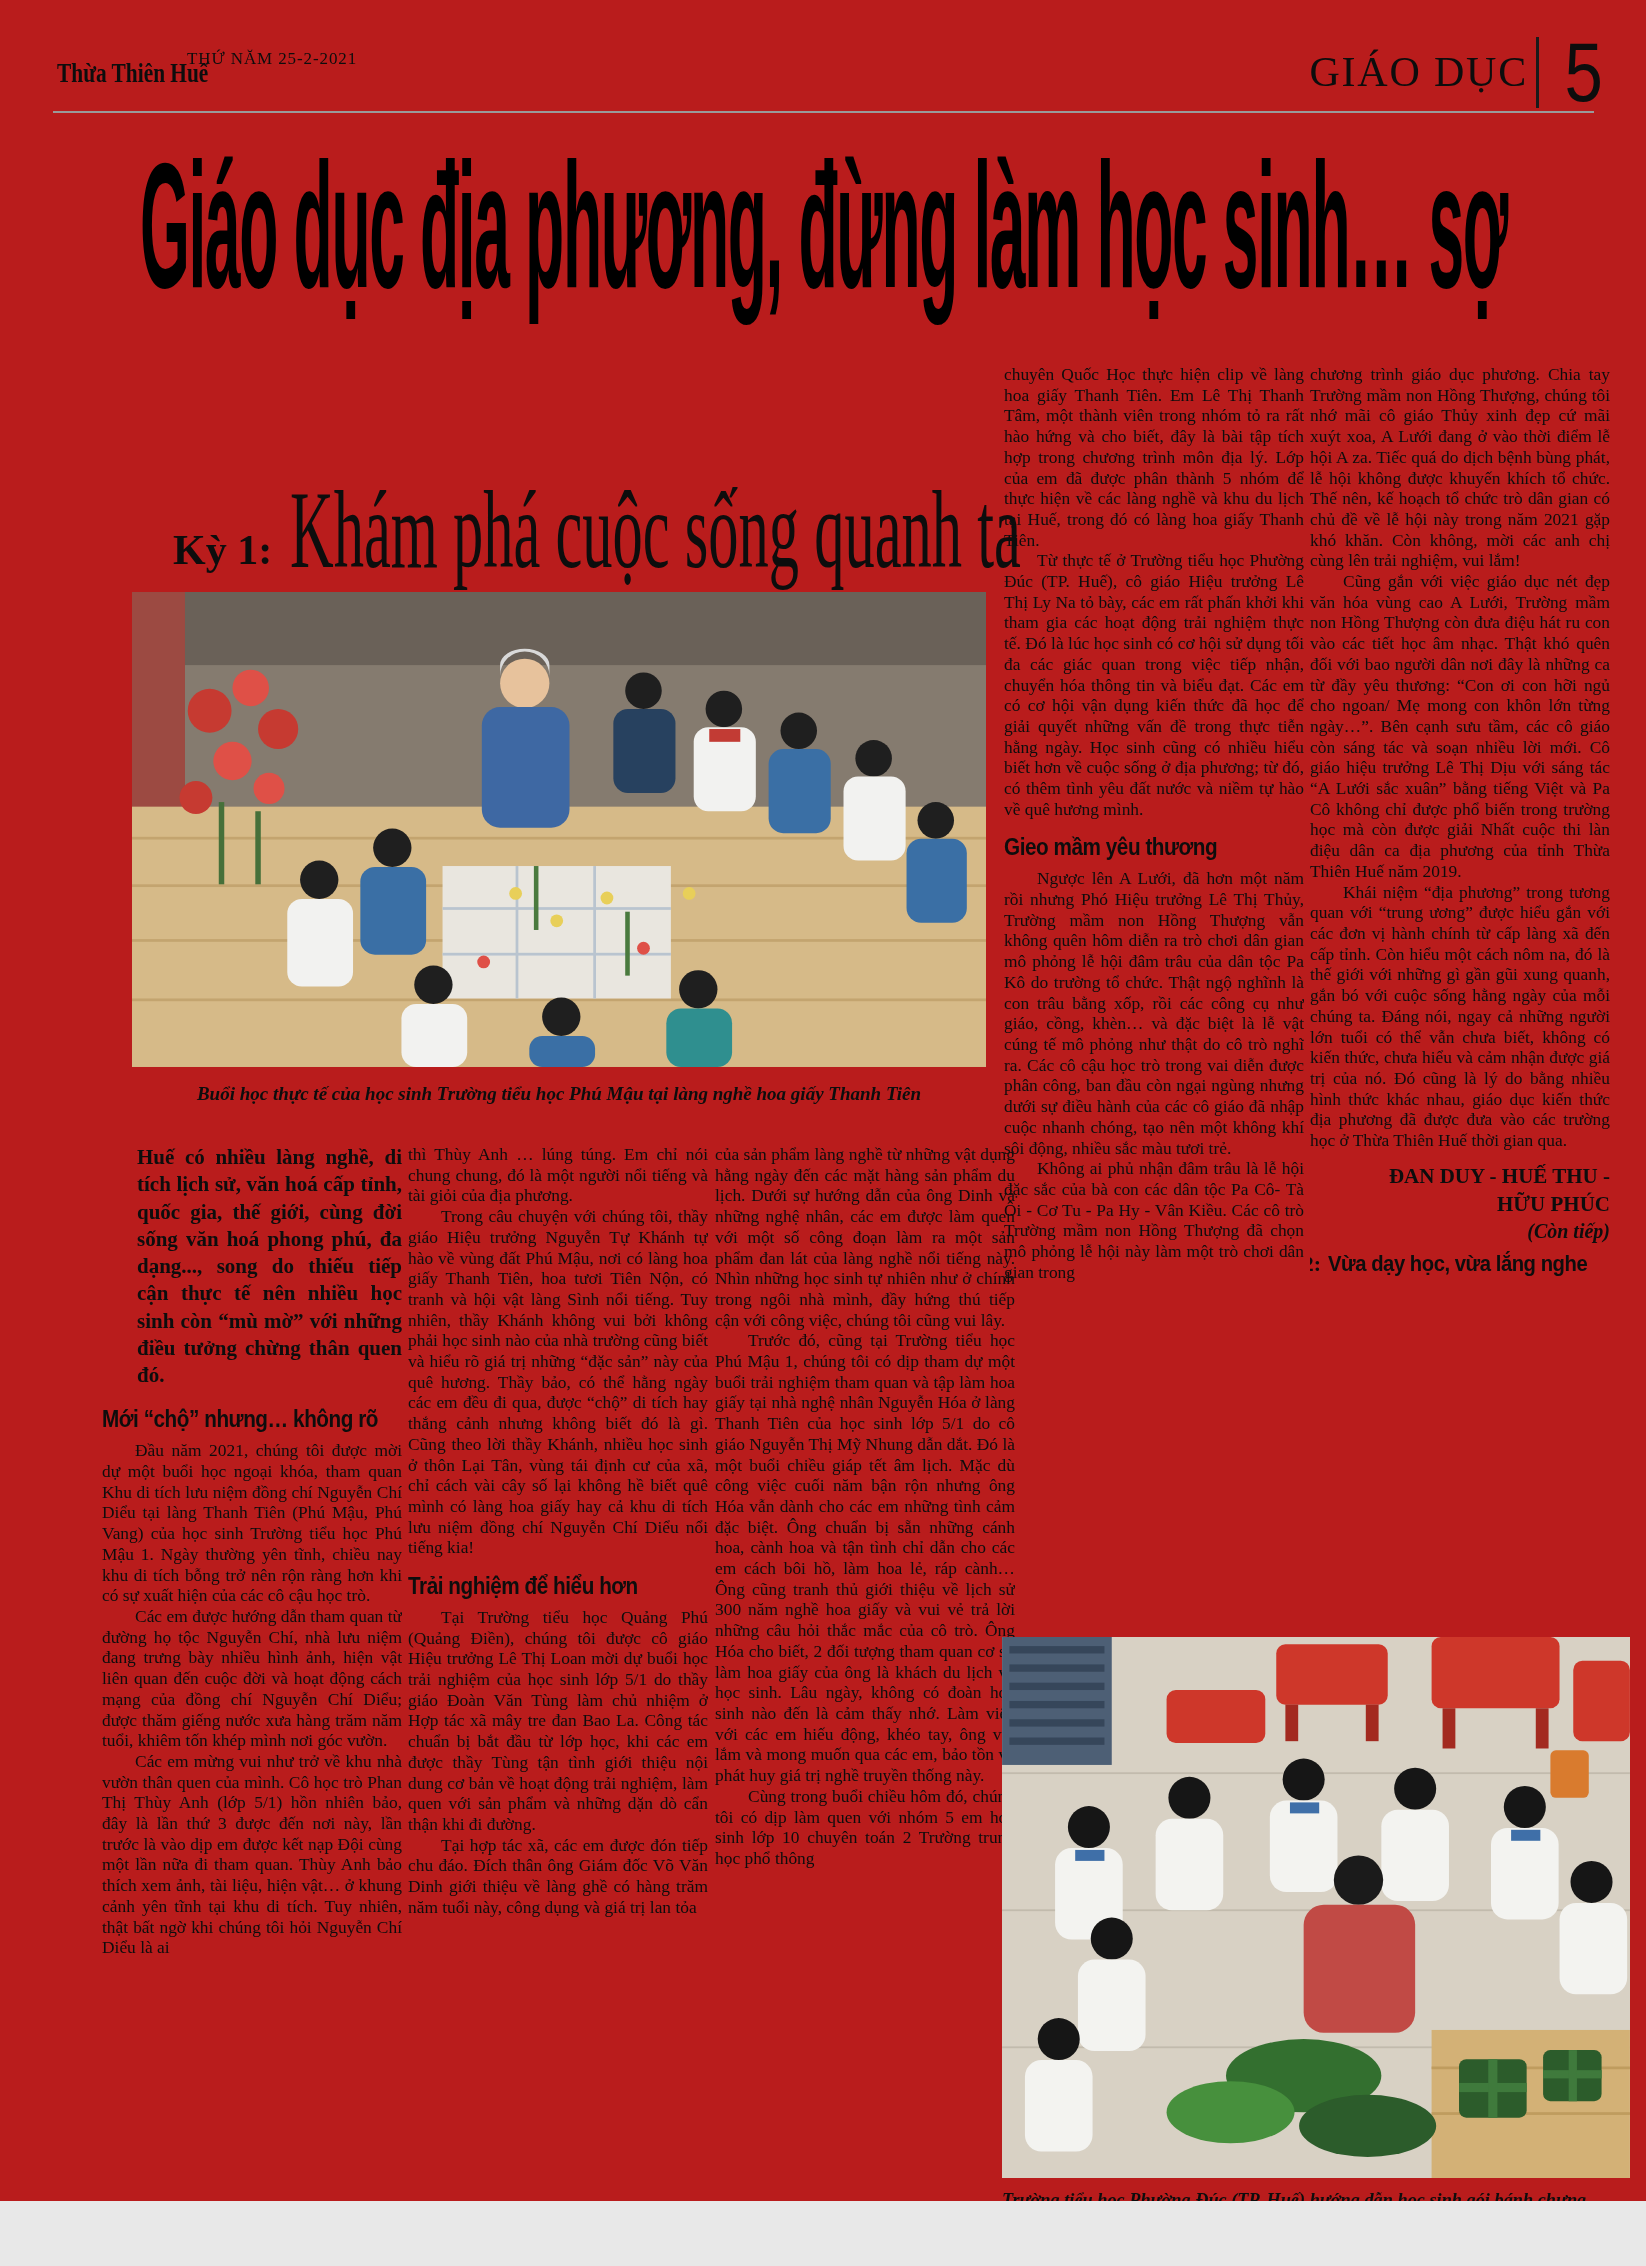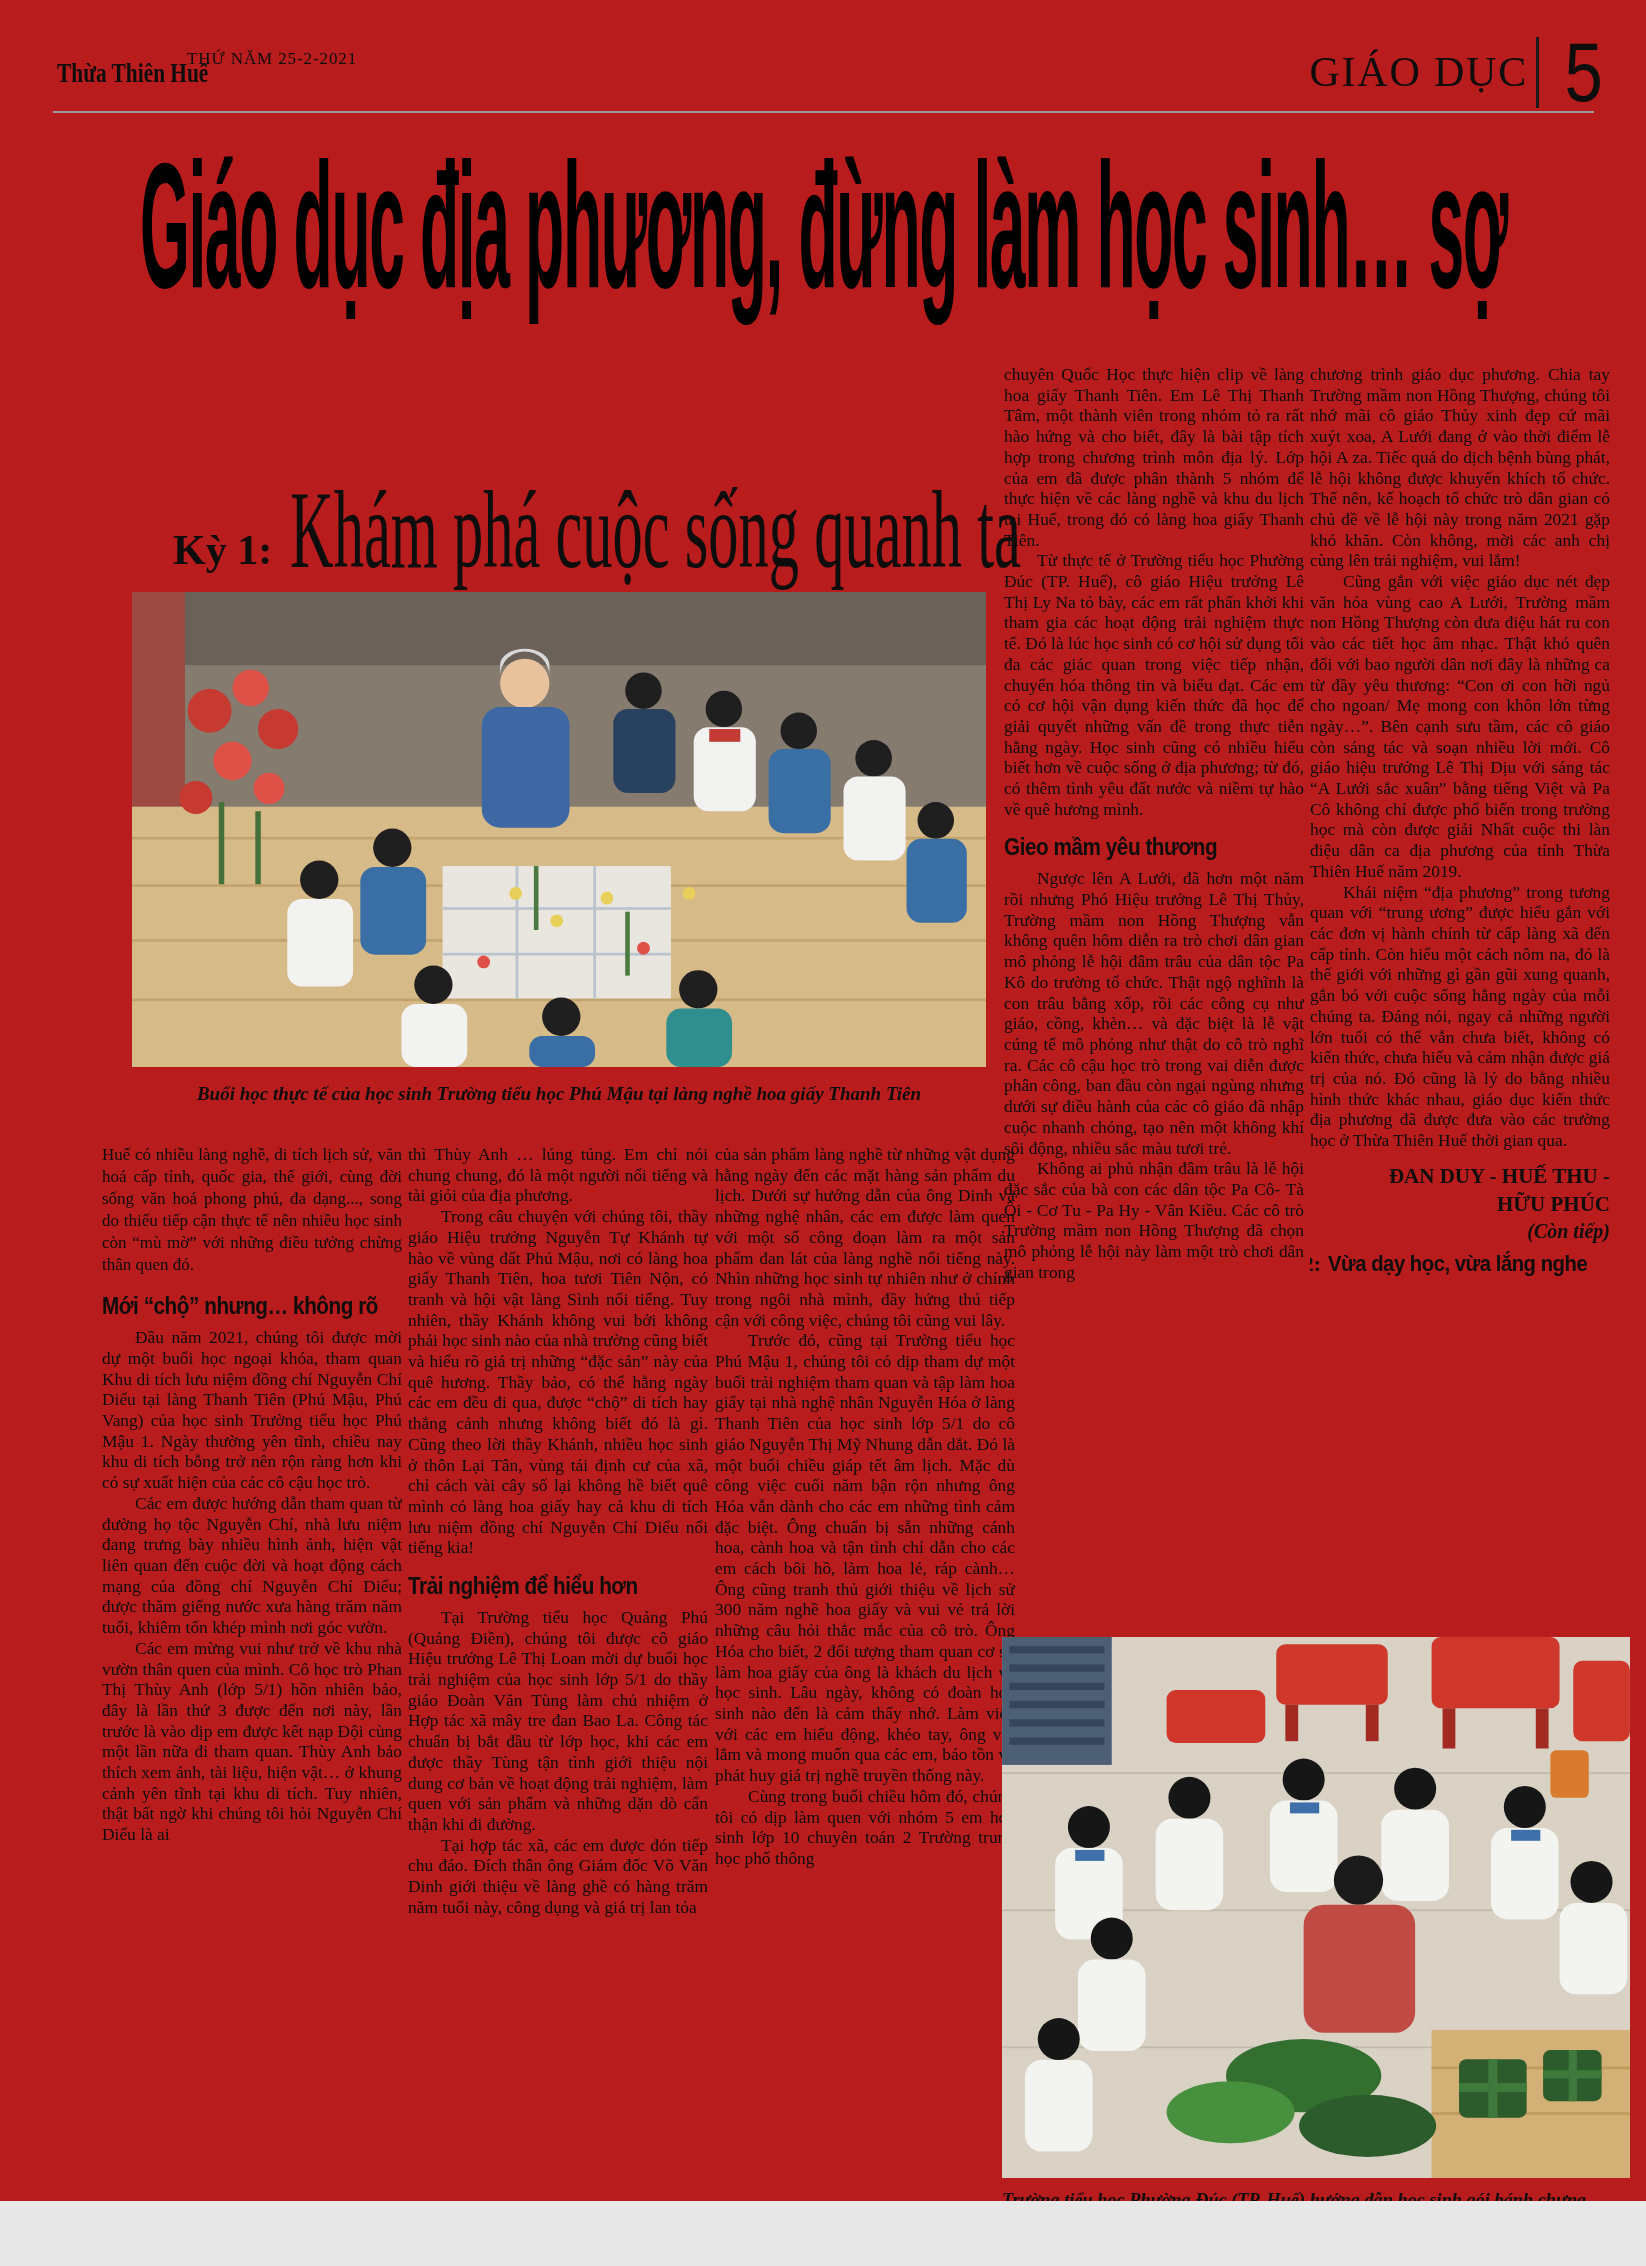--- a/index.html
+++ b/index.html
@@ -32,21 +32,21 @@
   .photo1{position:absolute;left:132px;top:592px;width:854px;height:475px;overflow:hidden;background:#857b6f;}
   .photo2{position:absolute;left:1002px;top:1637px;width:628px;height:541px;overflow:hidden;background:#d8d1c4;}
   .caption{font-weight:bold;font-style:italic;font-size:19px;line-height:1.3;}
   .caption1{position:absolute;left:132px;top:1082px;width:854px;text-align:center;}
   .caption2{position:absolute;left:1002px;top:2189px;width:628px;text-align:left;font-size:18.3px;}
   
   .col{position:absolute;text-align:justify;overflow:hidden;}
   .colL{top:1144px;width:300px;height:1101px;}
   .colR{top:364px;width:300px;height:1279px;}
   #col1{left:102px}#col2{left:408px}#col3{left:715px}#col4{left:1004px}#col5{left:1310px}
-  .lead-bold{font-size:17px;font-weight:normal;line-height:1.3;text-align:justify;margin-bottom:16.4px;}
+  .lead-bold{font-size:21px;font-weight:bold;line-height:1.3;text-align:justify;margin-bottom:16.4px;margin-left:35px;}
   .subhead{font-family:"Liberation Sans",sans-serif;font-weight:bold;font-size:23px;
     margin:14.6px 0 7.3px 0;white-space:nowrap;}
   .subhead span{display:inline-block;transform:scaleX(0.9);transform-origin:left;letter-spacing:-0.5px;}
   .p{font-size:17.4px;line-height:20.7px;text-indent:1.9em;margin:0;}
   .p.cont{text-indent:0;}
   
   .byline{text-align:right;font-weight:bold;font-size:21px;line-height:1.35;margin-top:11px;}
   .continued{text-align:right;font-weight:bold;font-style:italic;font-size:20px;margin-top:1.8px;}
   .next-part{display:flex;justify-content:flex-end;align-items:baseline;margin-top:7.3px;white-space:nowrap;}
   .next-label{font-weight:bold;font-size:22px;margin-right:7.3px;}

